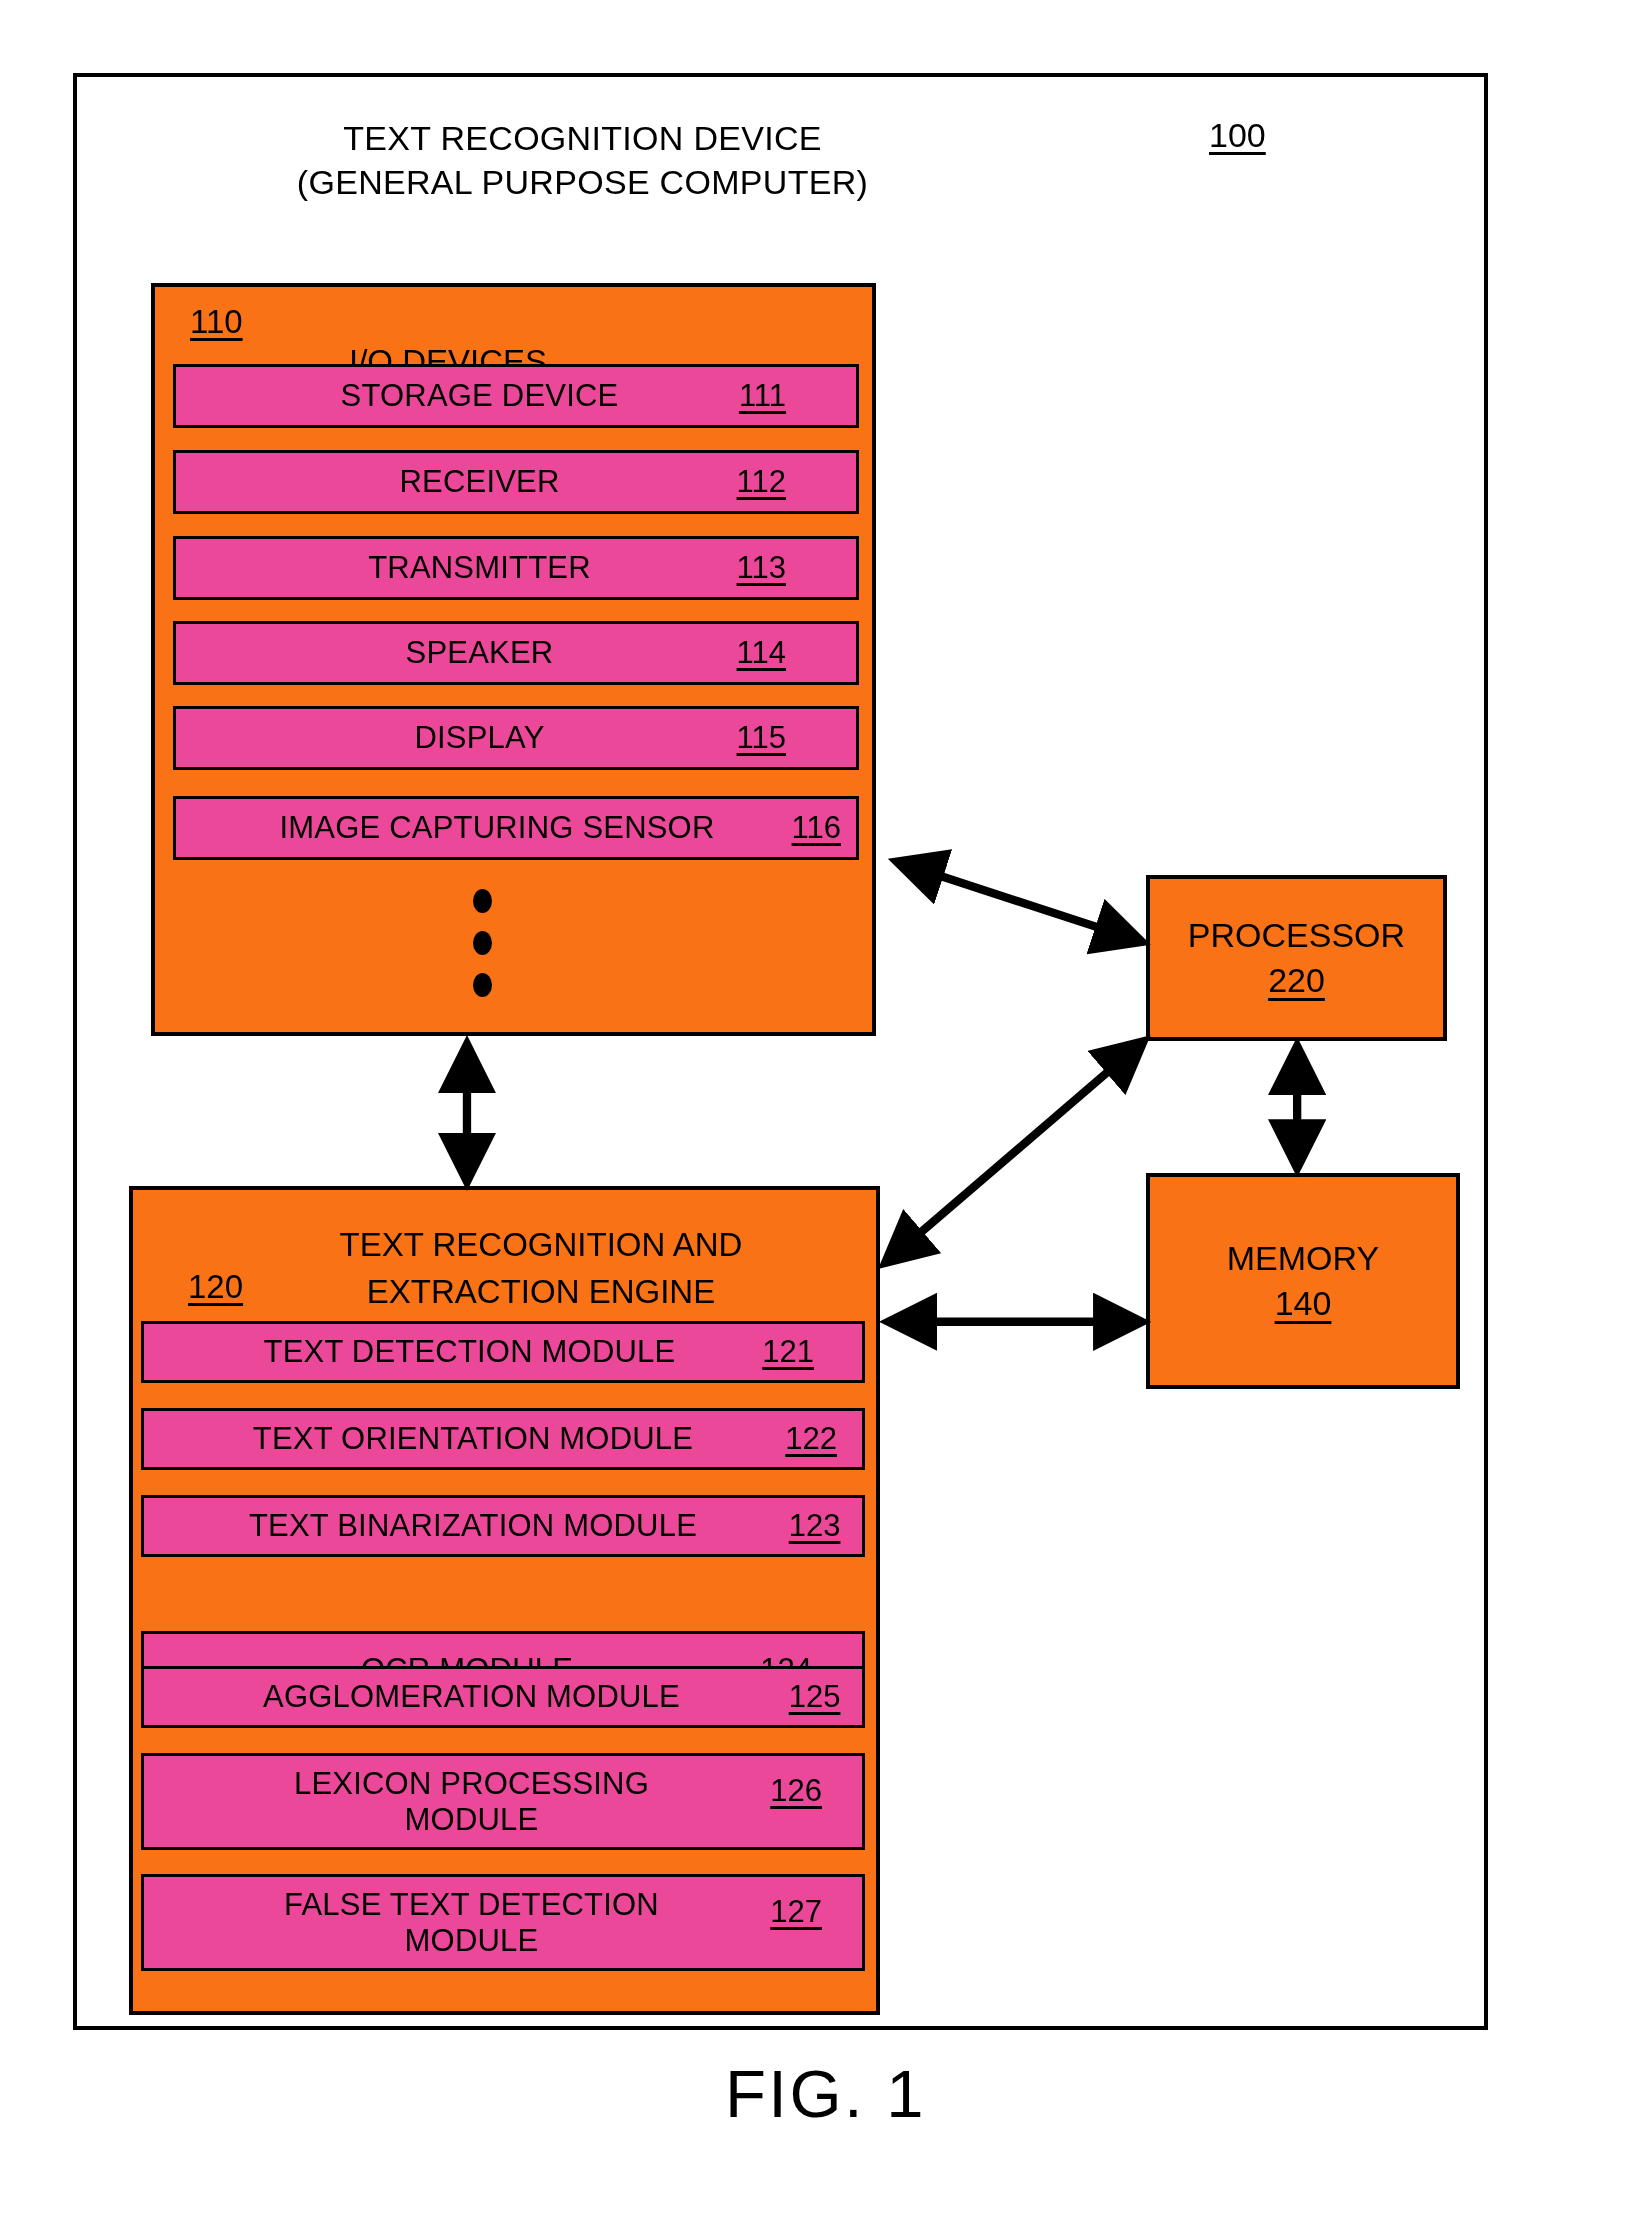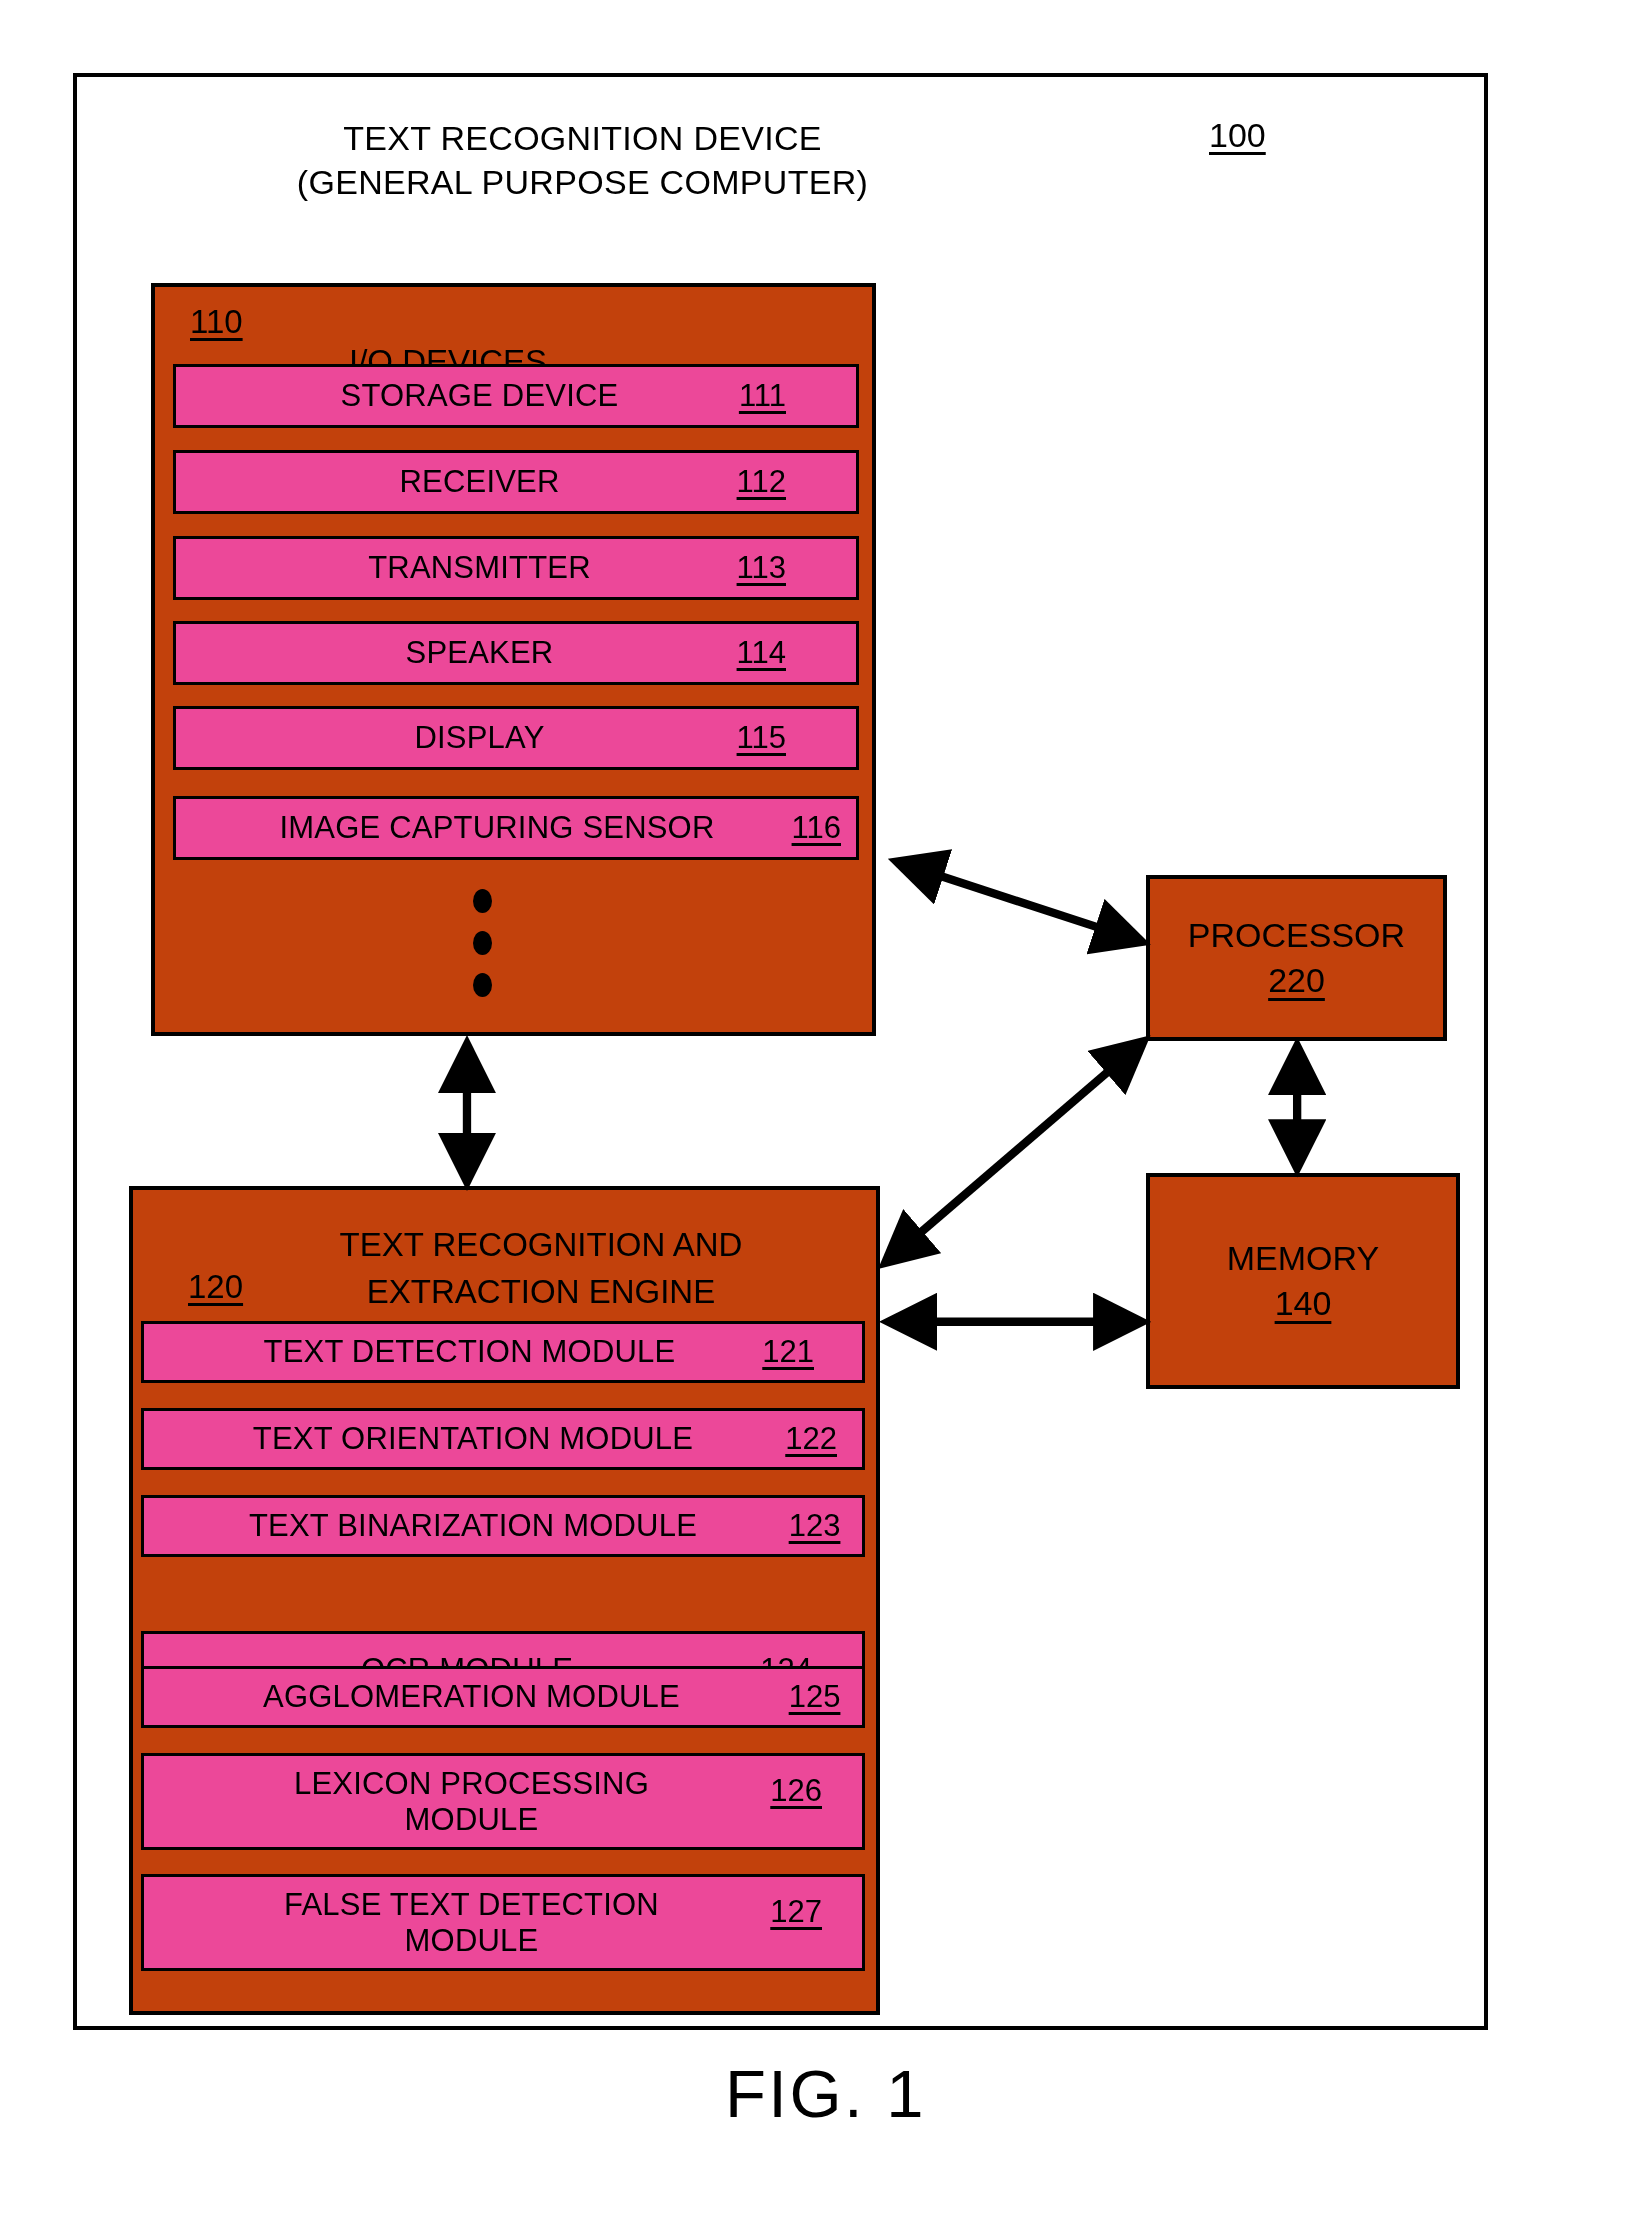--- a/index.html
+++ b/index.html
@@ -48,21 +48,21 @@
     text-decoration: underline;
     text-underline-offset: 5px;
     margin-left: 21px;
   }
 
   
   .obox {
     position: absolute;
     border: 4.2px solid #000;
     box-sizing: border-box;
-    background: #c2410c;
+    background: #f97316;
   }
   .ibox {
     position: absolute;
     border: 3.3px solid #000;
     box-sizing: border-box;
     background: #ec4899;
     display: flex;
     align-items: center;
     justify-content: center;
   }

